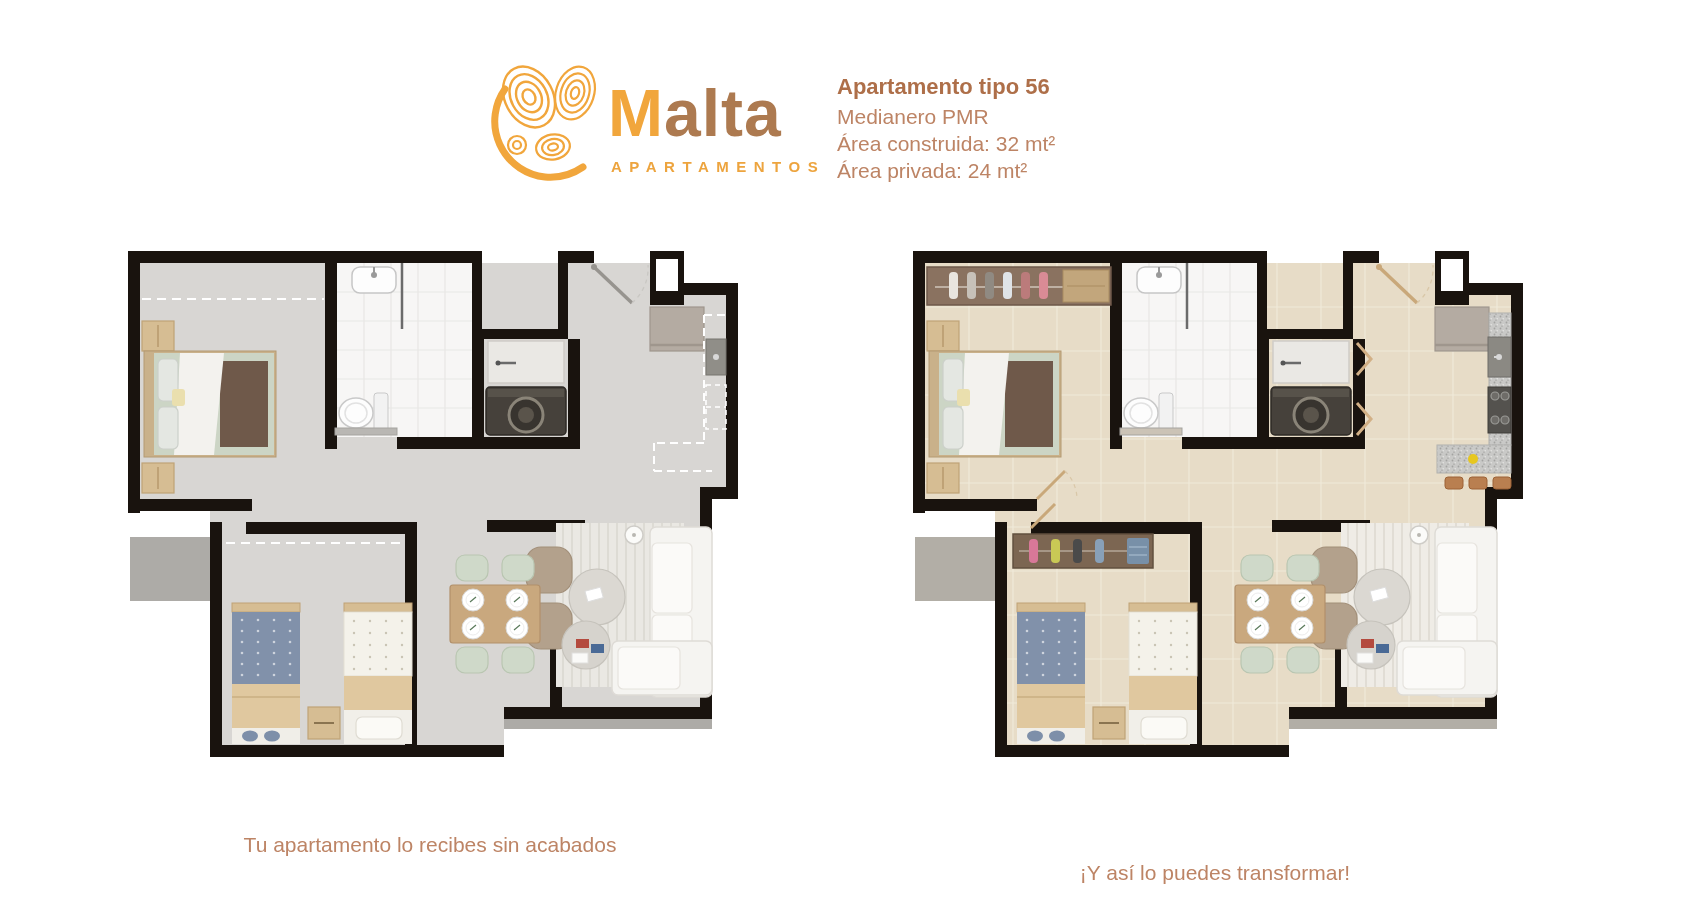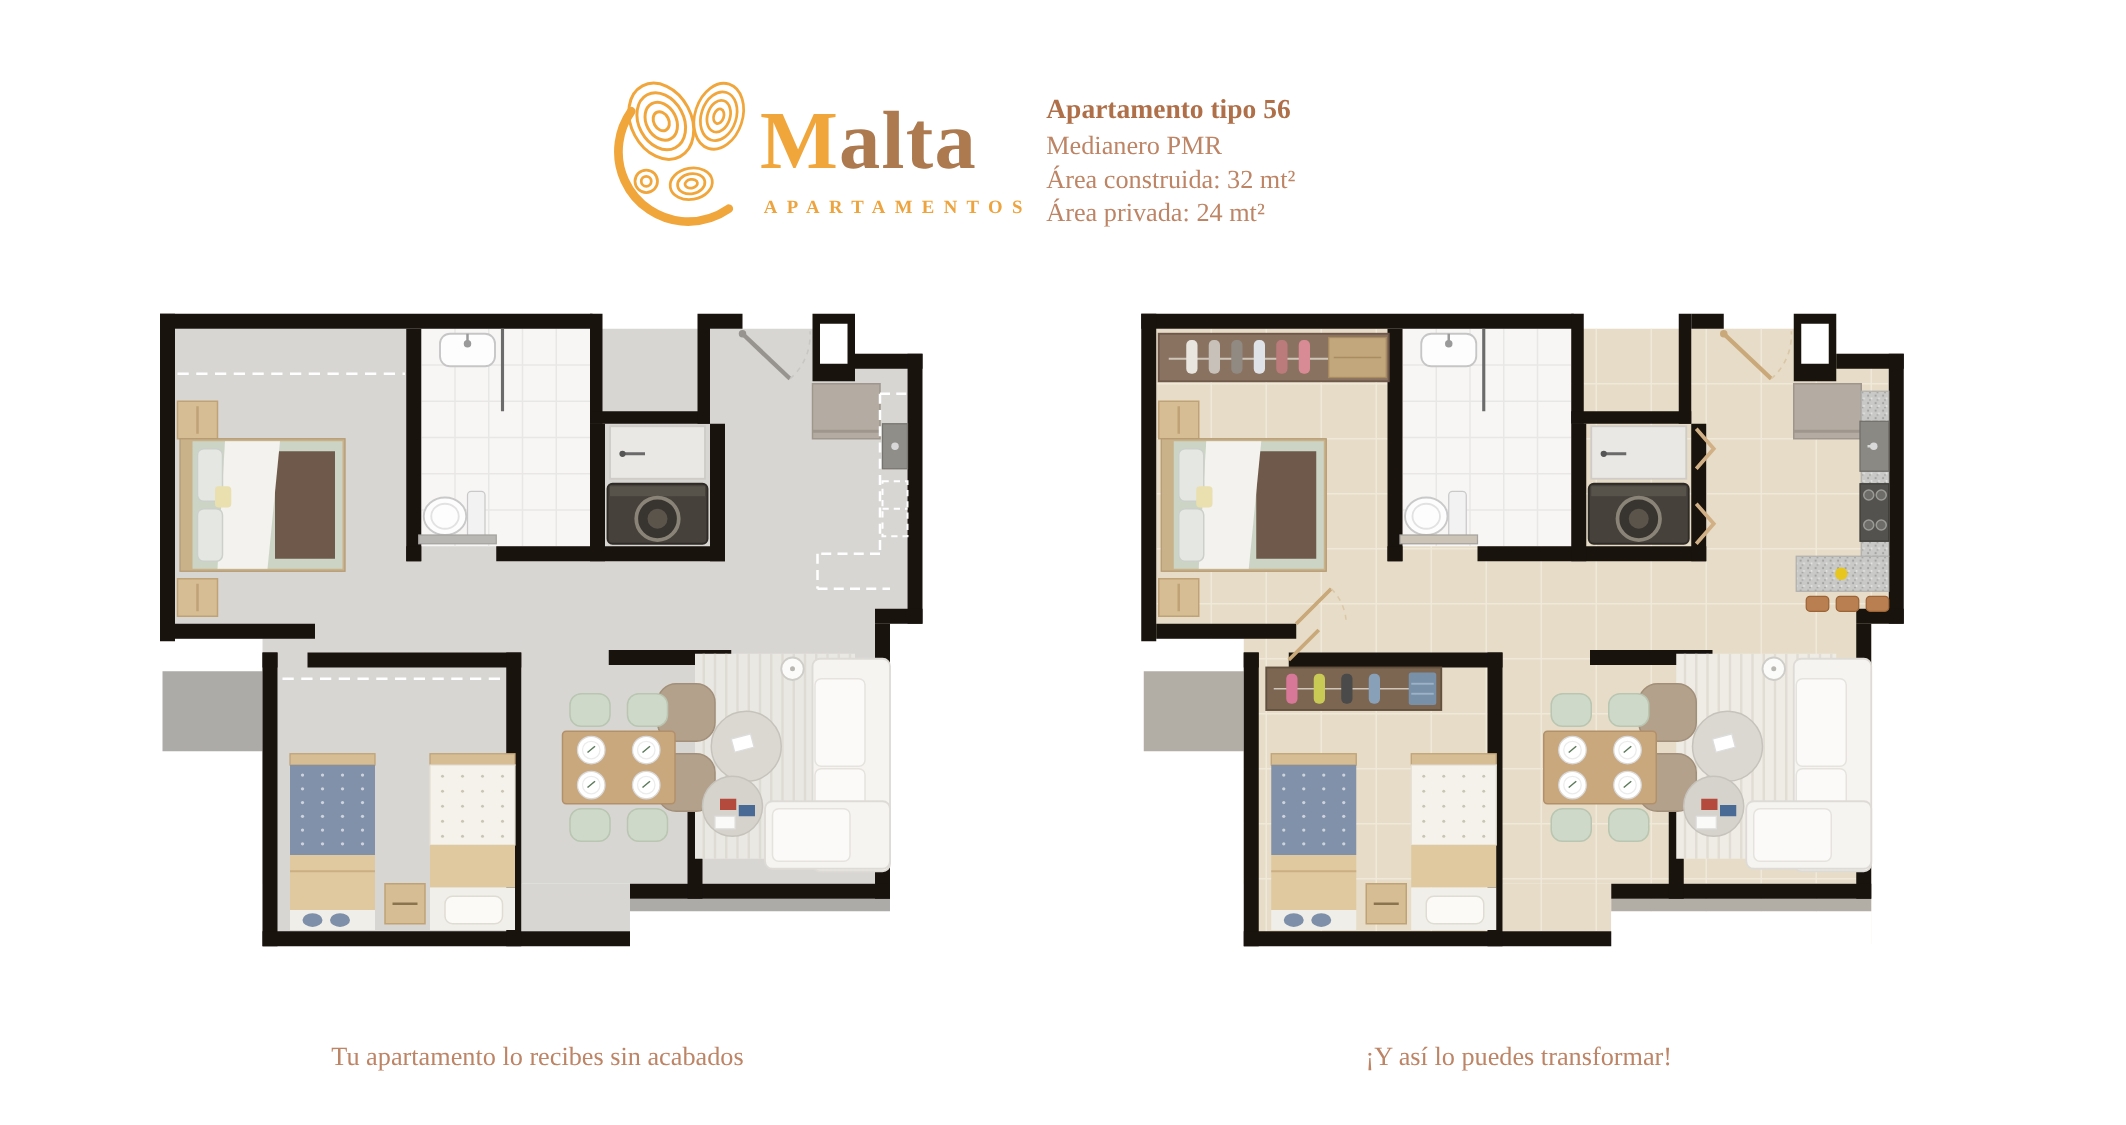--- a/index.html
+++ b/index.html
@@ -1,36 +1,36 @@
 <!DOCTYPE html>
 <html><head>
 <meta charset="utf-8">
 <style>
   html,body{margin:0;padding:0;background:#ffffff;}
   .page{position:relative;width:1601px;height:900px;background:#ffffff;overflow:hidden;
-        font-family:Liberation Serif, serif;}
+        font-family:Liberation Sans, sans-serif;}
   
   .logo-mark{position:absolute;left:487px;top:55px;width:134px;height:126px;}
   .wordmark{position:absolute;left:608px;top:80px;font-size:66px;font-weight:bold;
             letter-spacing:1px;line-height:1;}
   .wordmark .wm-accent{color:#f1a63c;}
   .wordmark .wm-rest{color:#ad7a50;}
   .logo-subtitle{position:absolute;left:611px;top:158px;font-size:15px;font-weight:bold;
             letter-spacing:7.5px;color:#eda43e;text-align:center;}
   .info{position:absolute;left:837px;top:73px;color:#bd8465;font-size:21px;line-height:27px;}
   .info-title{font-size:22px;font-weight:bold;color:#ae6f49;margin-bottom:3px;}
   
   .plan{position:absolute;top:237px;width:620px;height:526px;}
   #plan-left{left:120px;}
   #plan-right{left:905px;}
   
   .caption{position:absolute;top:833px;width:620px;text-align:center;
            color:#bd8465;font-size:21px;}
   .caption-left{left:120px;text-align:center;}
-  .caption-right{left:905px;}
+  .caption-right{left:905px;margin-top:28px;}
 </style>
 </head>
 <body>
 
 <div class="page">
 
   <div class="logo-mark">
     <svg width="134" height="126" viewBox="0 0 134 126">
       <g fill="none" stroke="#f1a63c">
         <path d="M18,34 A56,56 0 0 0 58,122 A58,58 0 0 0 96,112" stroke-width="7" stroke-linecap="round"></path>

